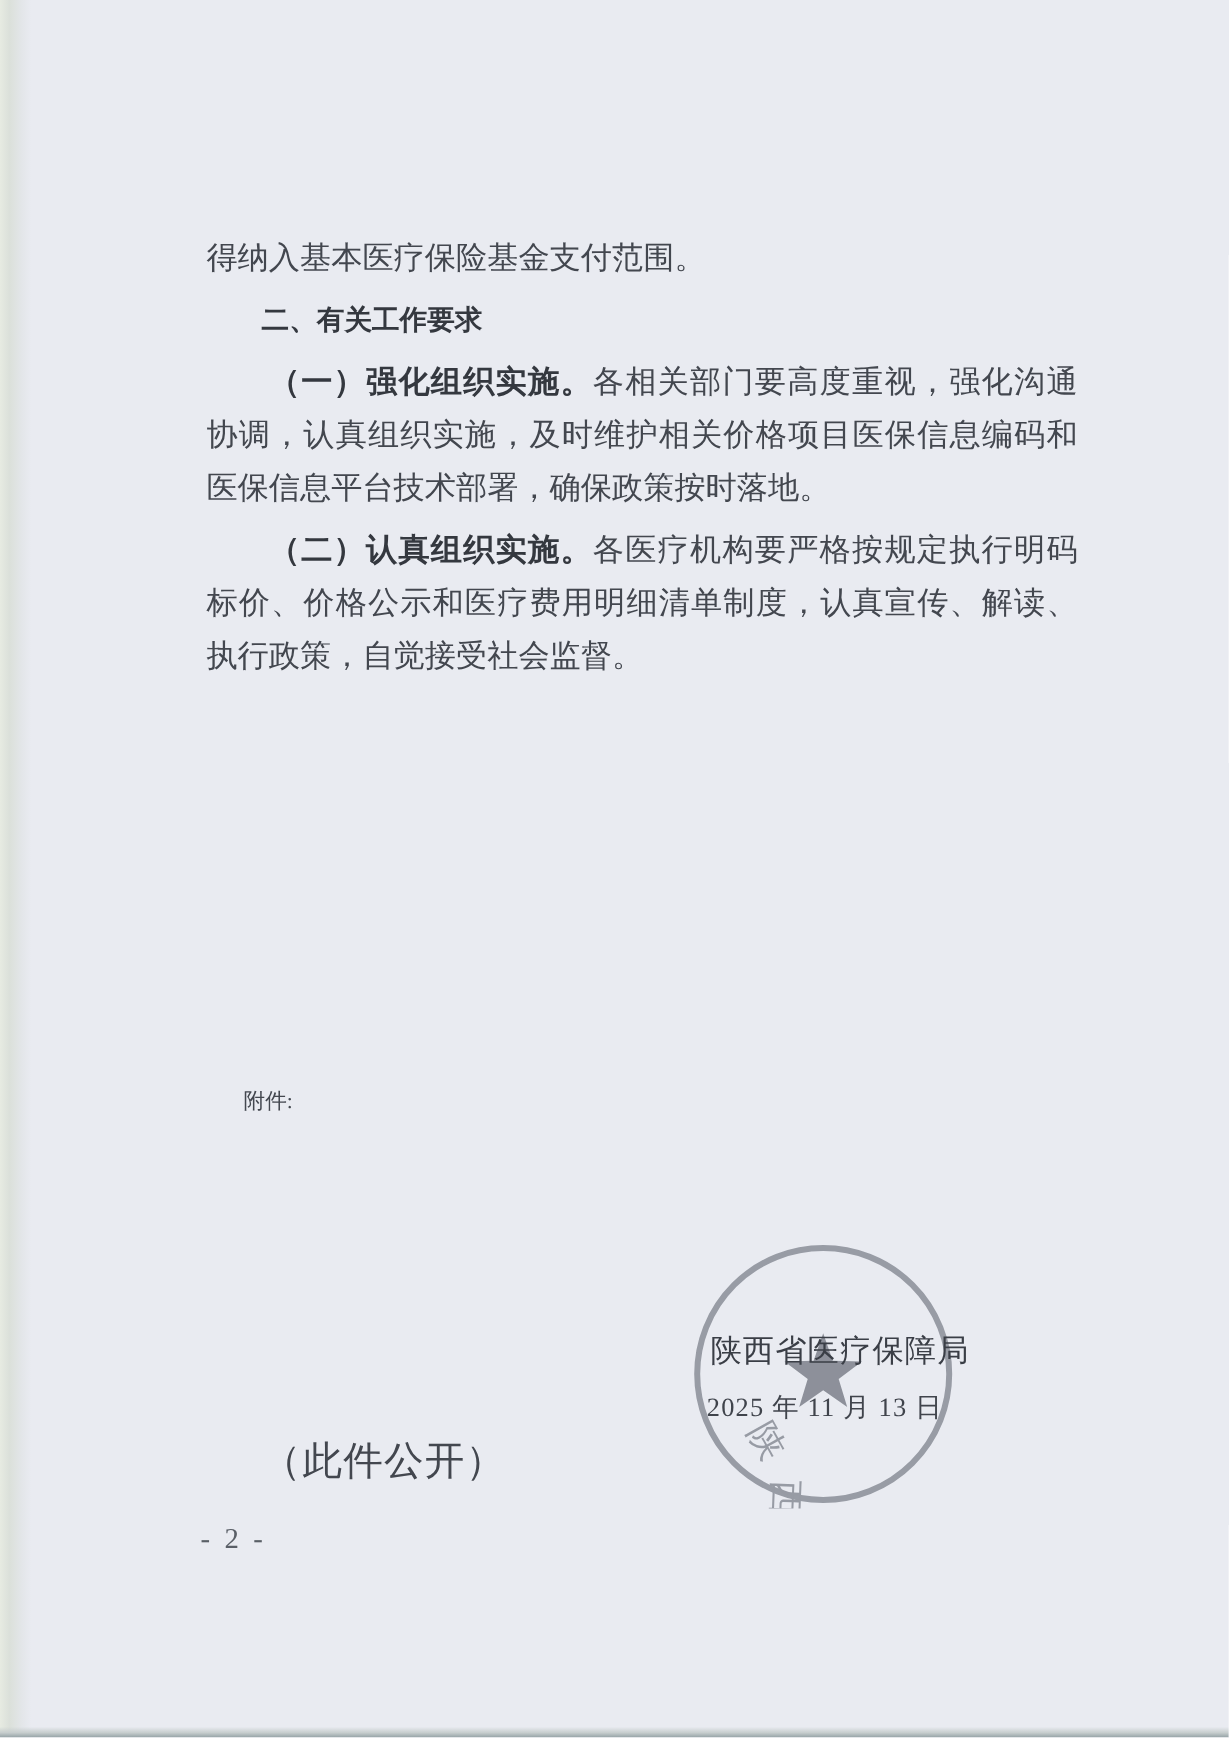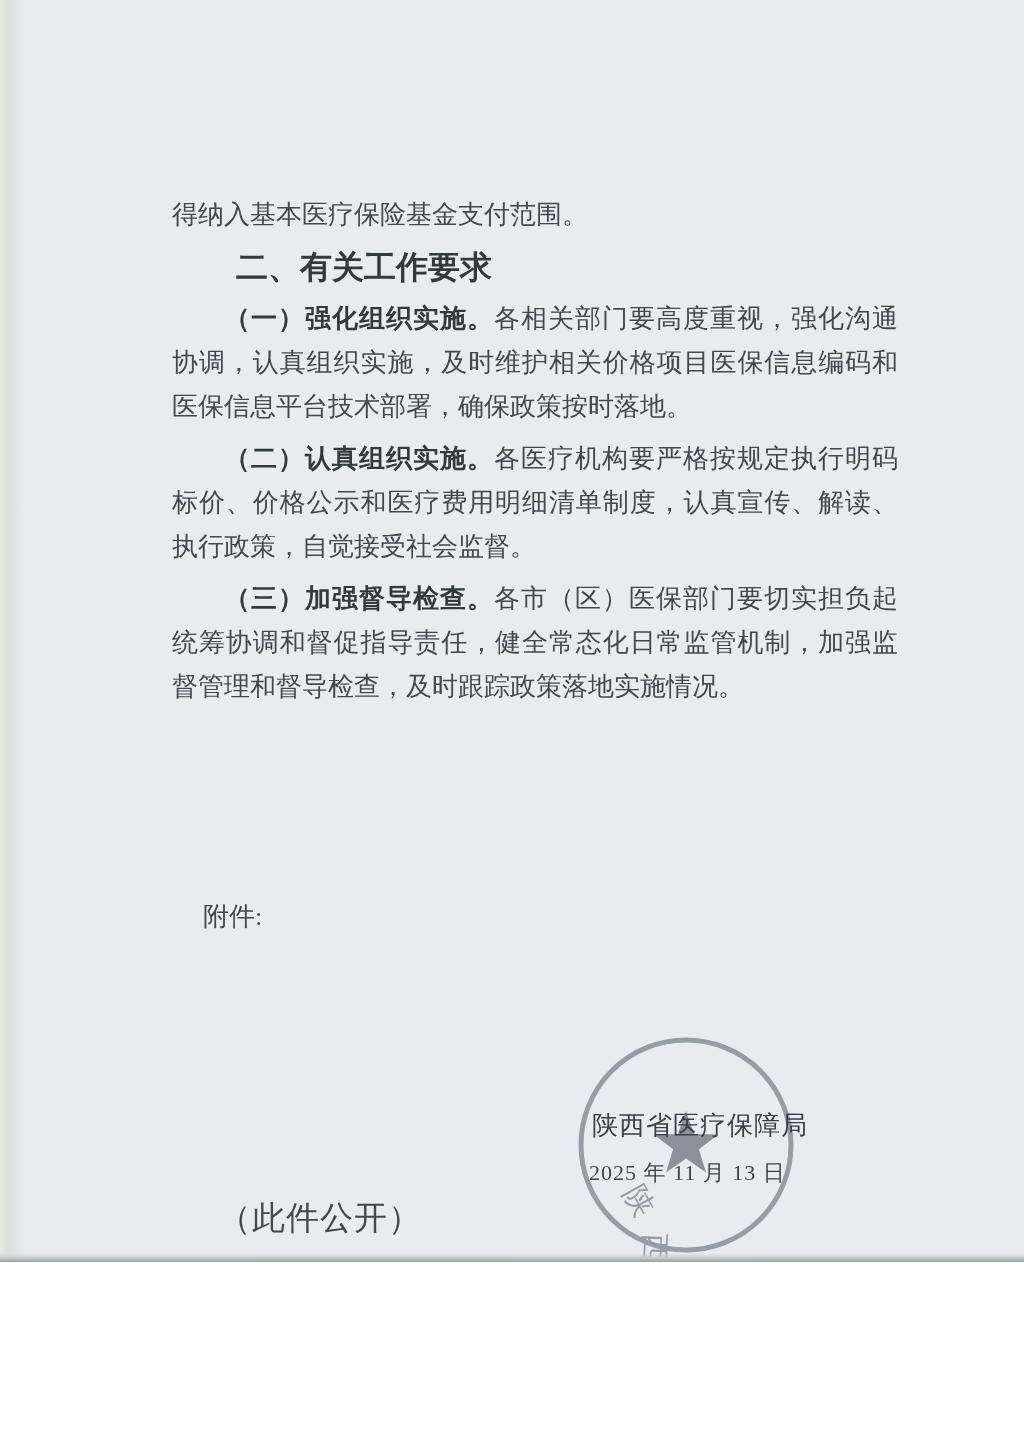--- a/index.html
+++ b/index.html
@@ -1,40 +1,40 @@
 <!DOCTYPE html>
 <html><head>
 <meta charset="utf-8">
 <style>
   html,body { margin:0; padding:0; }
   body { width:1024px; height:1448px; font-family:"Liberation Serif","DejaVu Serif",serif; }
   .page {
-    position:relative; width:1024px; height:1262px;
+    position:relative; width:1024px; height:1448px;
     background:#e9ebf1; overflow:hidden;
   }
   .edge-left {
     position:absolute; left:0; top:0; bottom:0; width:26px;
     background:linear-gradient(90deg,#e7ebe2 0%,#dbe0da 30%,#e3e6e9 70%,#e9ebf1 100%);
   }
   .edge-bottom {
     position:absolute; left:0; right:0; bottom:0; height:9px;
     background:linear-gradient(180deg,rgba(233,235,241,0) 0%,#c6cdcd 55%,#93a1a4 100%);
   }
   .text-block {
     position:absolute; left:172px; top:193px; width:726px;
     font-size:26px; line-height:44px; color:#43474f;
     text-align:justify; text-justify:inter-ideograph;
   }
   .text-block p { margin:0 0 8px 0; text-indent:2em; }
   .text-block p.continuation { text-indent:0; }
-  .text-block h2 { margin:0 0 8px 0; font-size:32px; line-height:44px; text-indent:2em; font-weight:700; color:#34383f; }
+  .text-block h2 { margin:0 0 8px 0; font-size:23px; line-height:44px; text-indent:2em; font-weight:700; color:#34383f; }
   .lead { font-weight:700; color:#34383f;margin-top:16px; }
   .attachments {
     position:absolute; left:203px; top:895px;
-    font-size:26px; line-height:44px; color:#43474f;
+    font-size:18px; line-height:44px; color:#43474f;
     display:flex; align-items:flex-start;
   }
   .attachments .att-label { margin-right:10px; white-space:nowrap; }
   .attachments .att-items div { white-space:nowrap; }
   .seal-svg { position:absolute; left:575px; top:1035px; width:222px; height:222px; opacity:.82; }
   .seal-arc-text { font-family:"Liberation Serif","DejaVu Serif",serif; font-size:30px; letter-spacing:15px; fill:#868a94; }
   .sig-agency {
     position:absolute; left:592px; top:1110px;
     font-size:26px; line-height:32px; color:#3a3e46; letter-spacing:1px; white-space:nowrap;
   }
@@ -55,21 +55,20 @@
 <body>
 
 <div class="page">
   <div class="edge-left"></div>
 
   <div class="text-block">
     <p class="continuation">得纳入基本医疗保险基金支付范围。</p>
     <h2>二、有关工作要求</h2>
     <p><span class="lead">（一）强化组织实施。</span><span>各相关部门要高度重视，强化沟通协调，认真组织实施，及时维护相关价格项目医保信息编码和医保信息平台技术部署，确保政策按时落地。</span></p>
     <p><span class="lead">（二）认真组织实施。</span><span>各医疗机构要严格按规定执行明码标价、价格公示和医疗费用明细清单制度，认真宣传、解读、执行政策，自觉接受社会监督。</span></p>
-    <p><span class="lead">（三）加强督导检查。</span><span>各市（区）医保部门要切实担负起统筹协调和督促指导责任，健全常态化日常监管机制，加强监督管理和督导检查，及时跟踪政策落地实施情况。</span></p>
   </div>
 
   <div class="attachments">
     <div class="att-label">附件:</div>
   </div>
 
   <svg class="seal-svg" viewBox="0 0 222 222" xmlns="http://www.w3.org/2000/svg">
     <defs>
       <path id="sealArc" d="M 45.5 159.3 A 82 82 0 1 1 45.4 159.2"></path>
     </defs>

